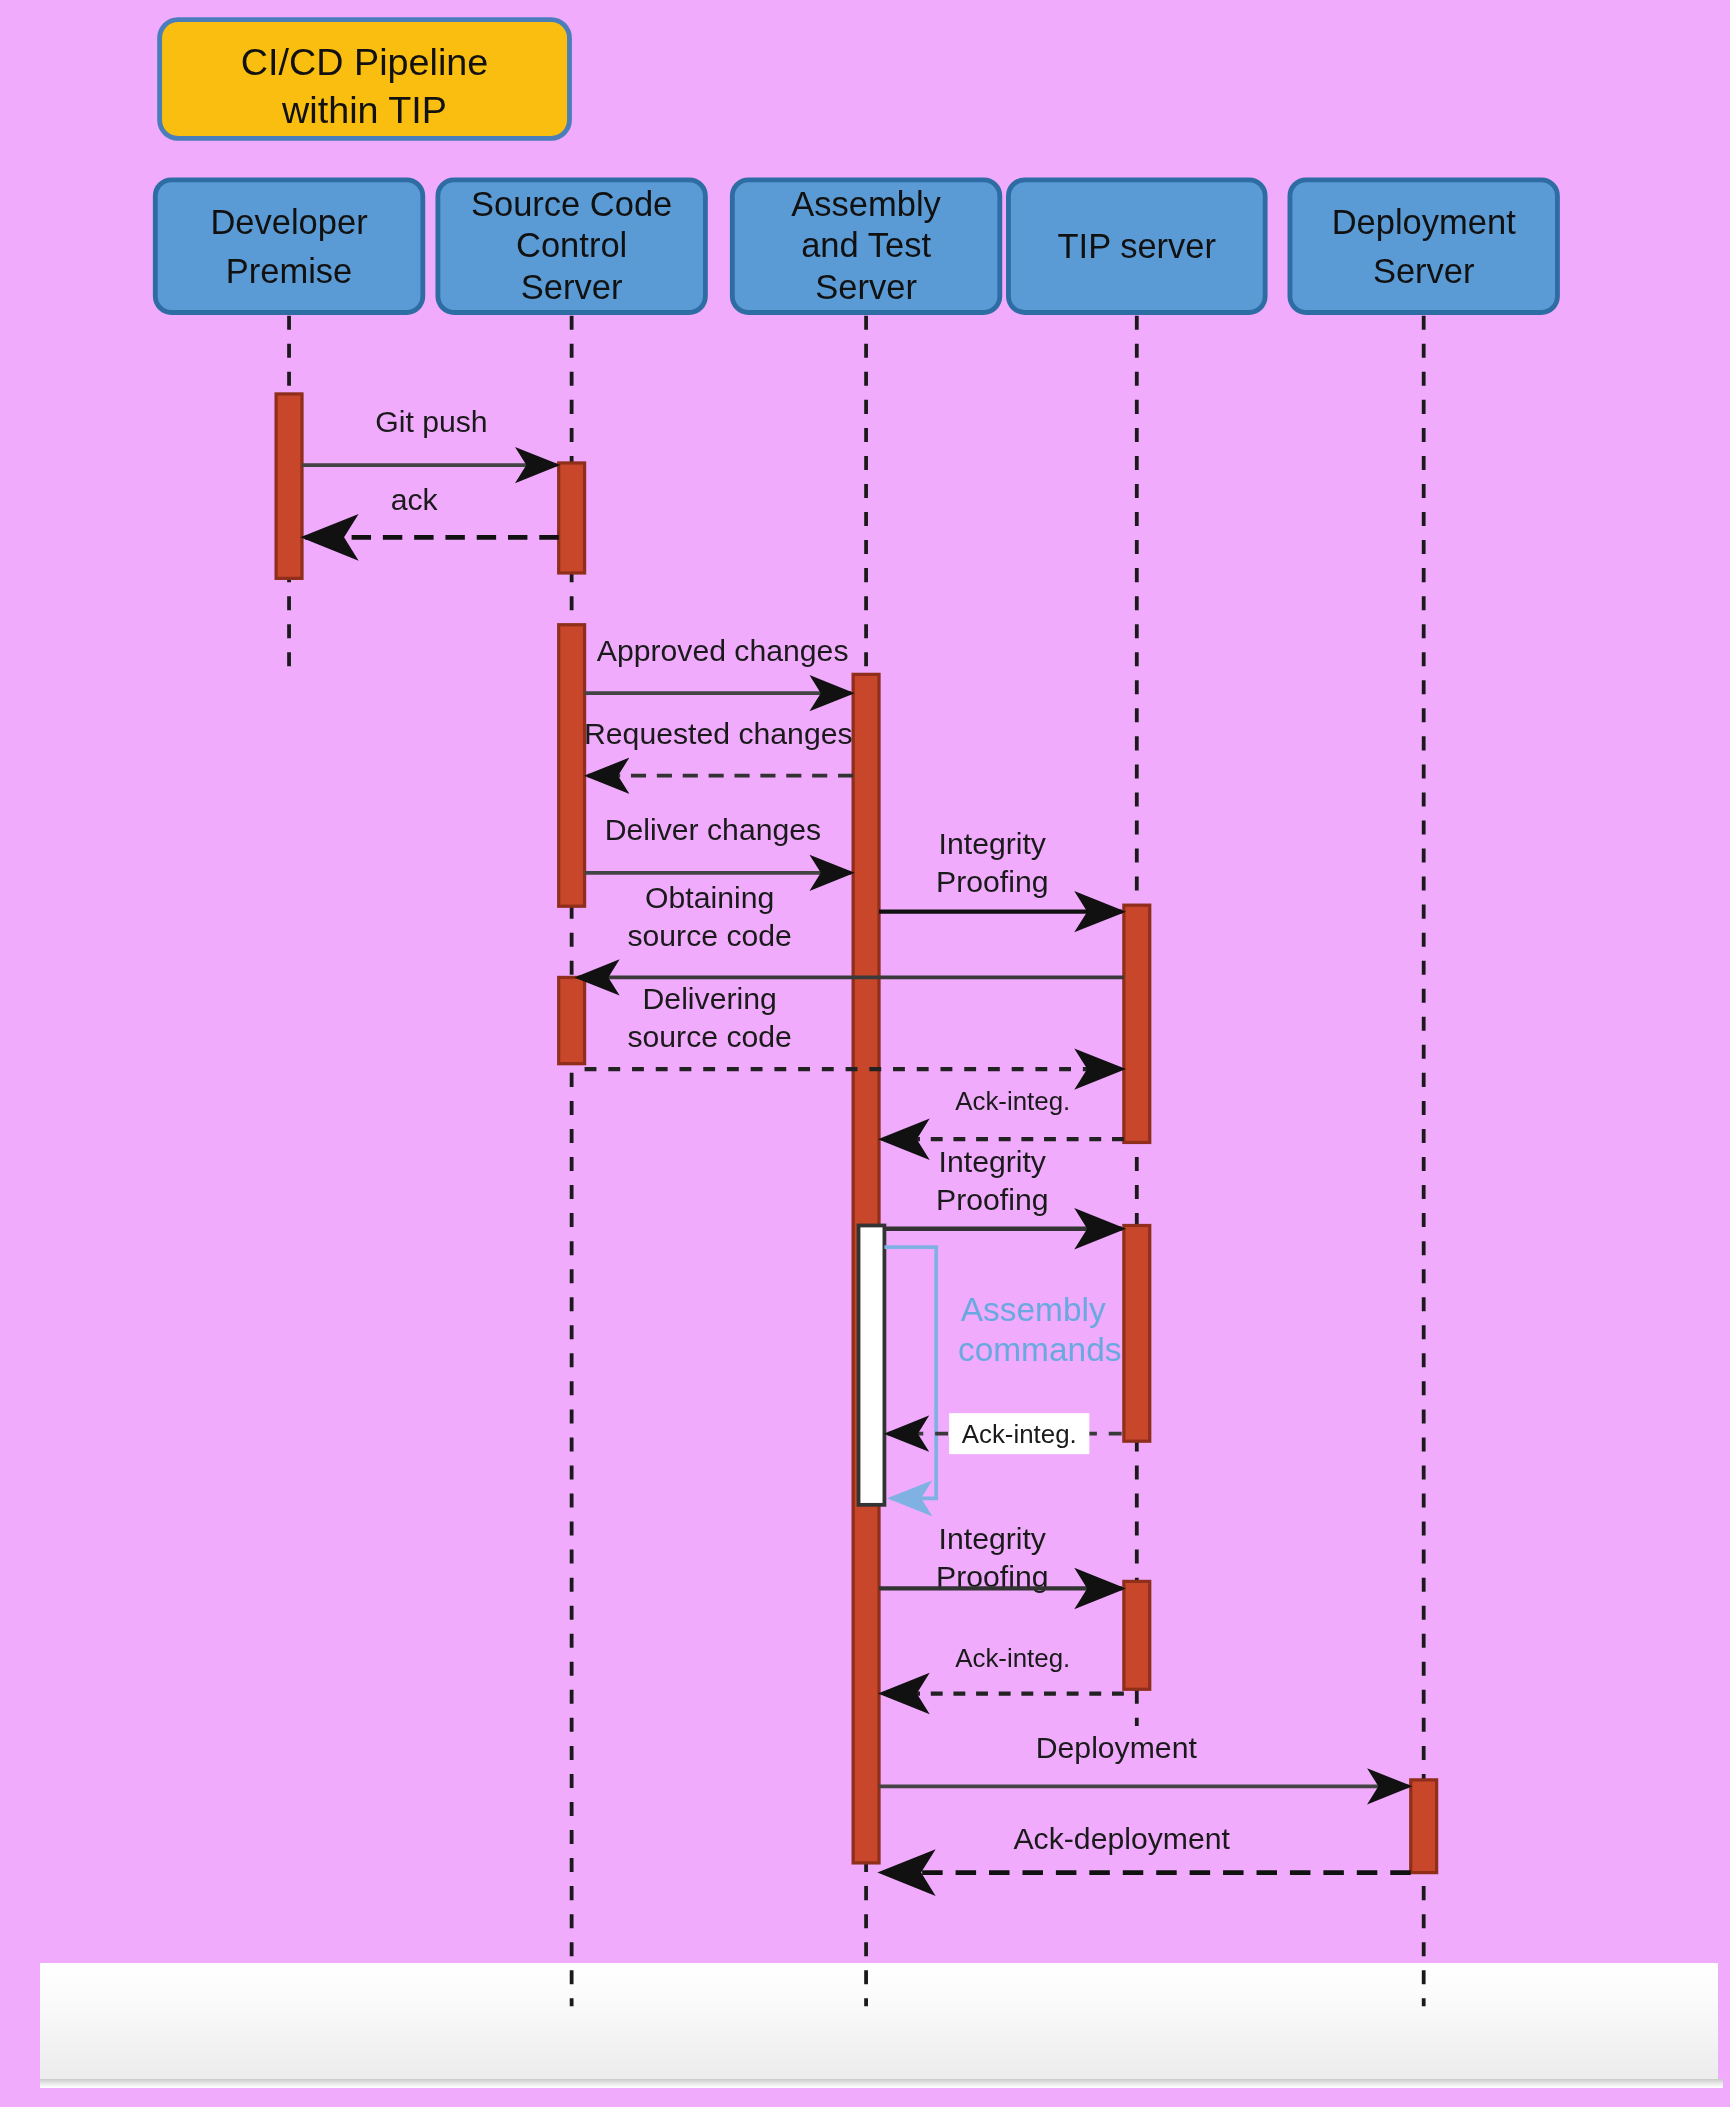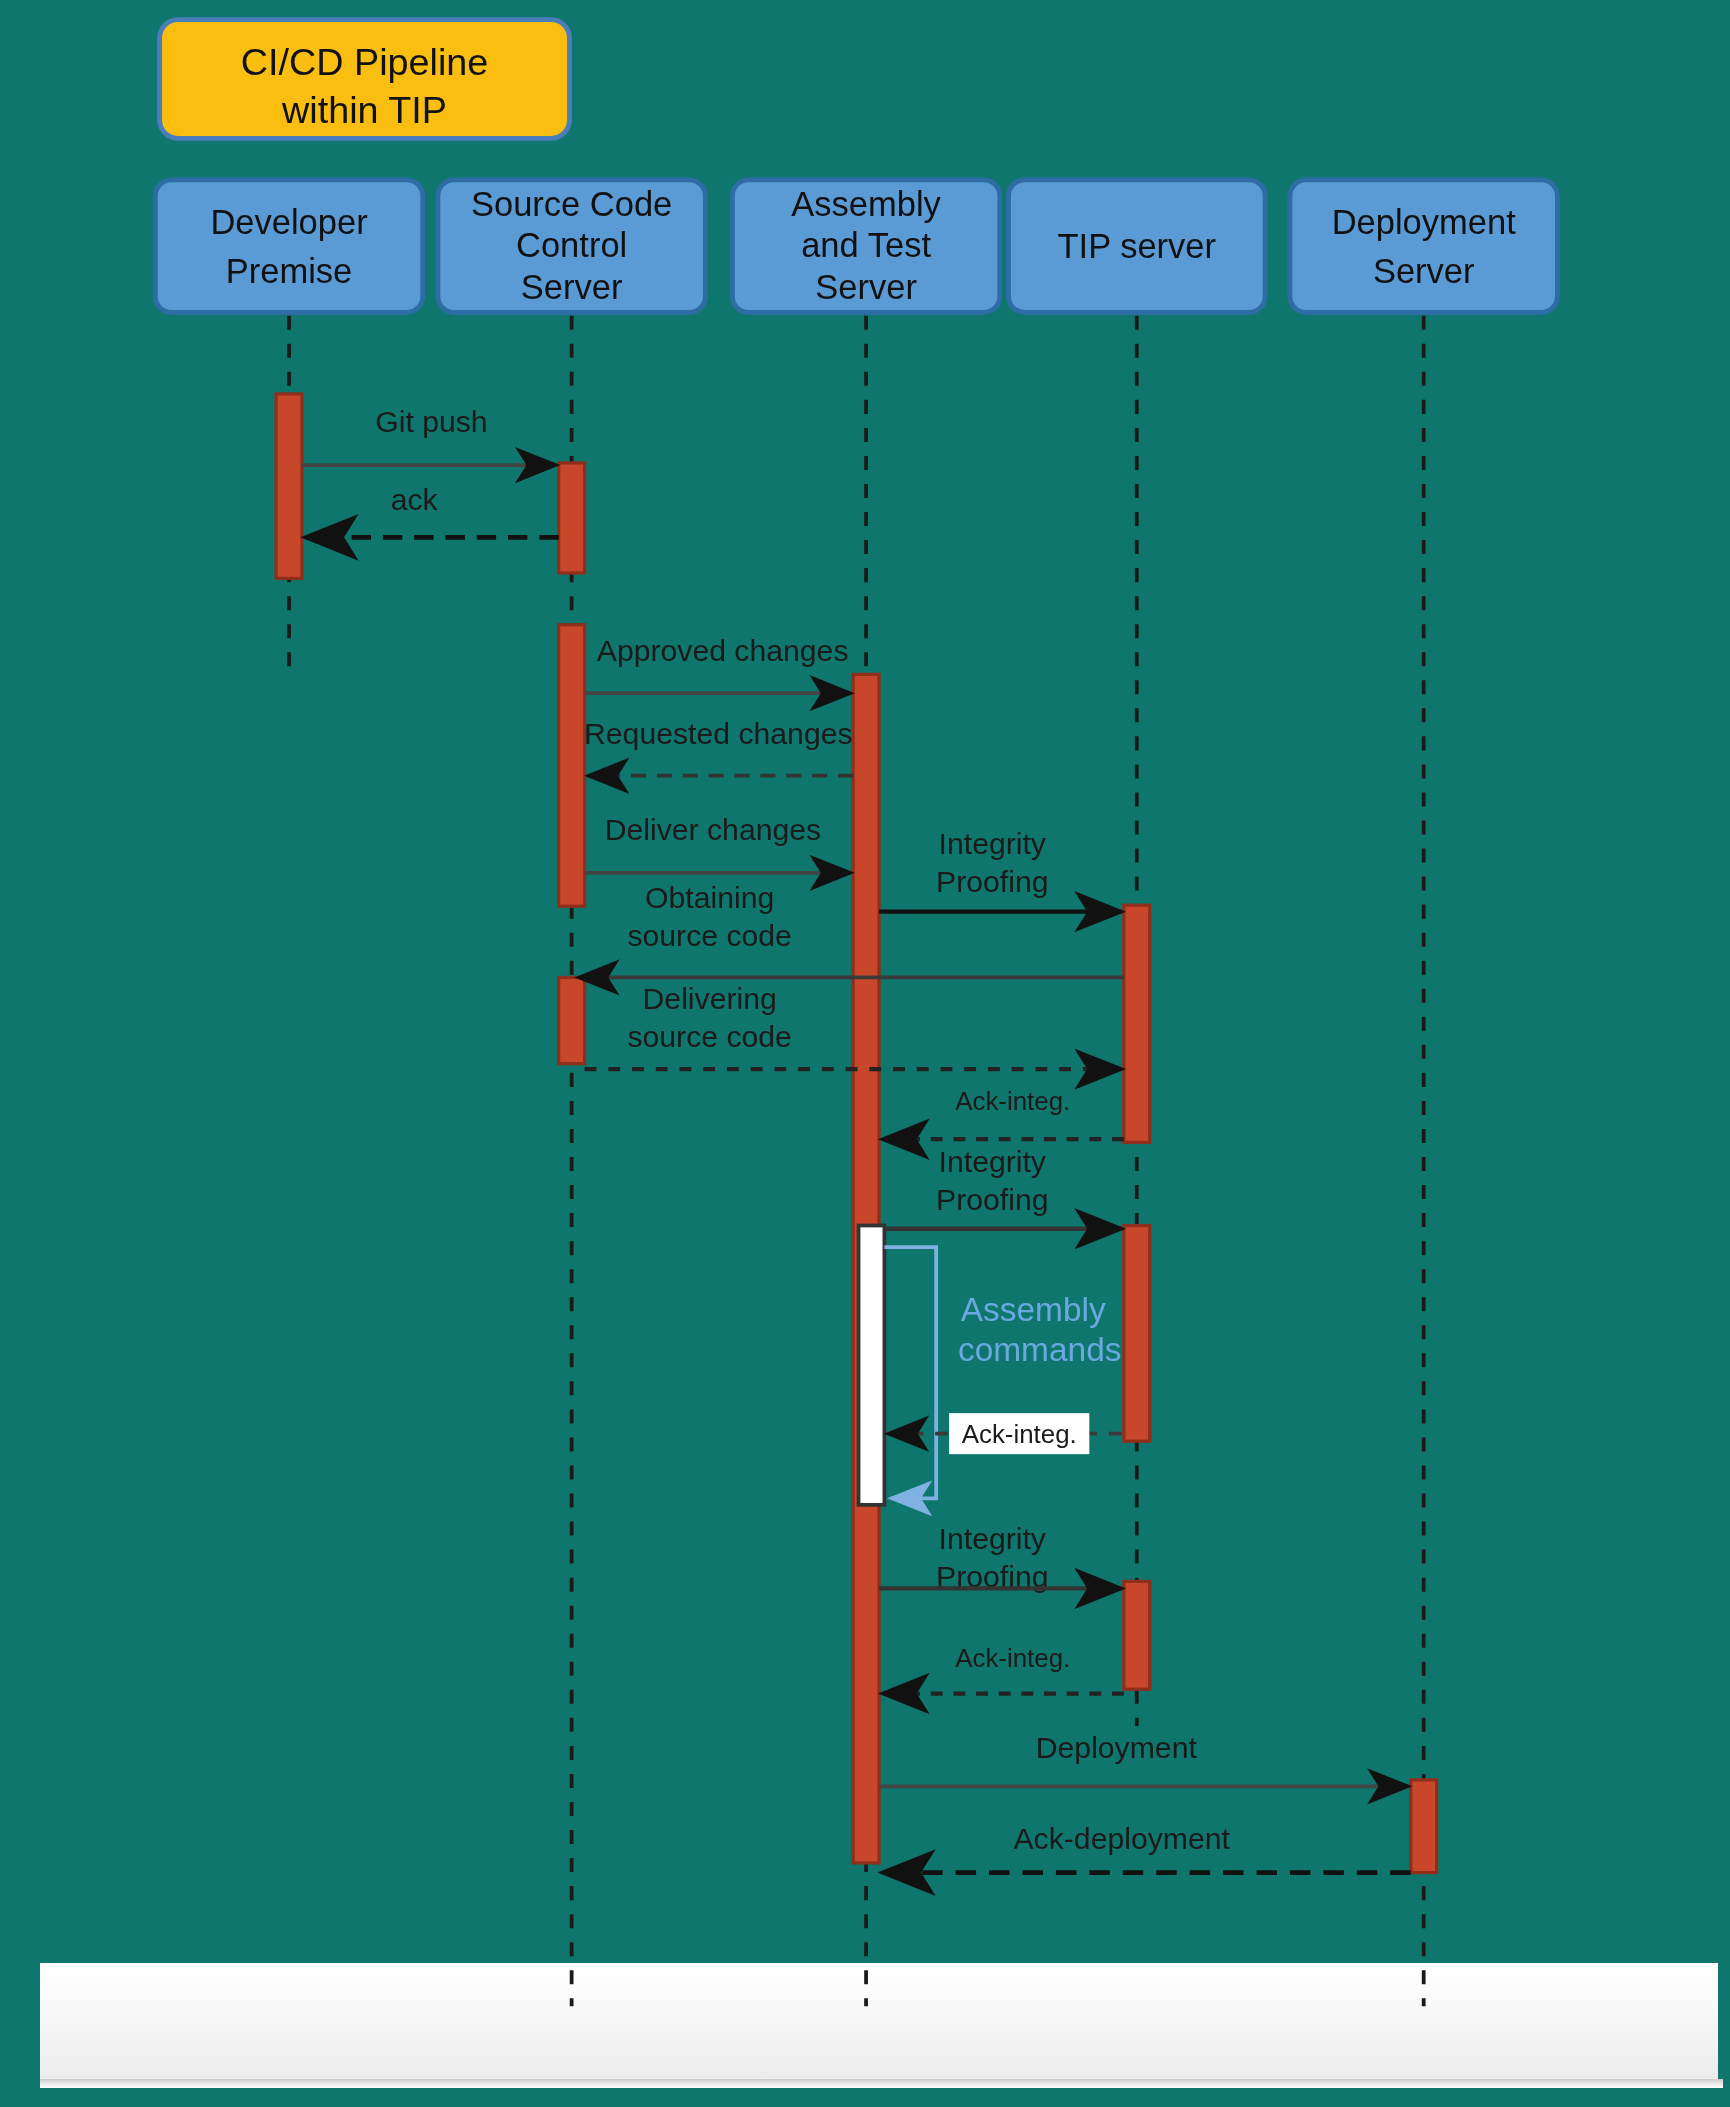--- a/index.html
+++ b/index.html
@@ -5,21 +5,21 @@
   html, body {
     margin: 0;
     padding: 0;
     background: #ffffff;
     font-family: "Liberation Sans", sans-serif;
   }
   #stage {
     position: relative;
     width: 1730px;
     height: 2108px;
-    background: #0f766e;
+    background: #f0abfc;
     overflow: hidden;
   }
   
   #page-shadow {
     position: absolute;
     left: 40px;
     top: 1963px;
     width: 1678px;
     height: 116px;
     background: linear-gradient(to bottom, #ffffff 0%, #fbfbfb 30%, #f1f1f1 75%, #ececec 100%);

